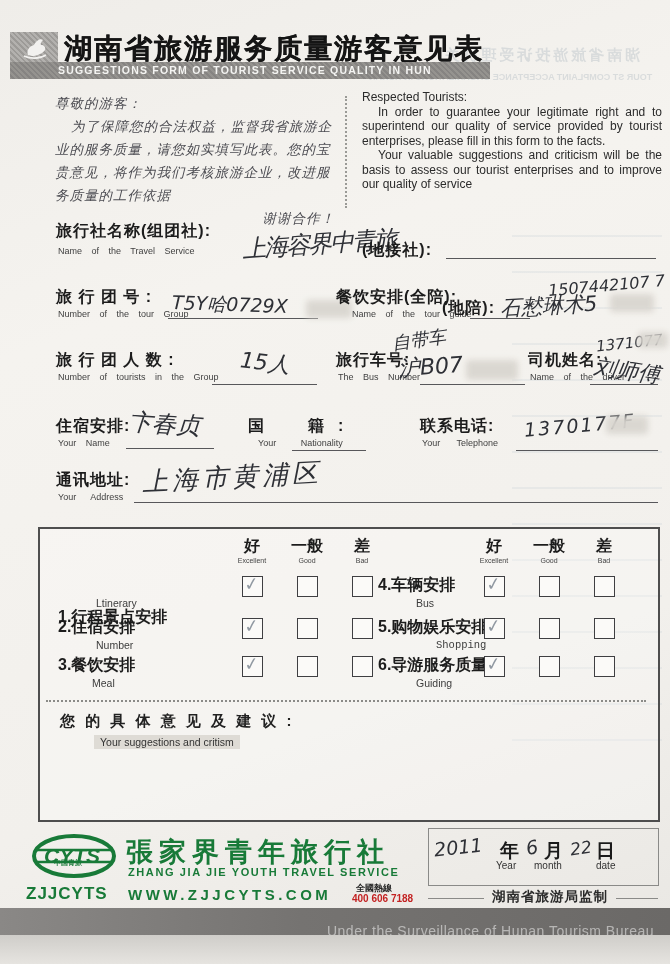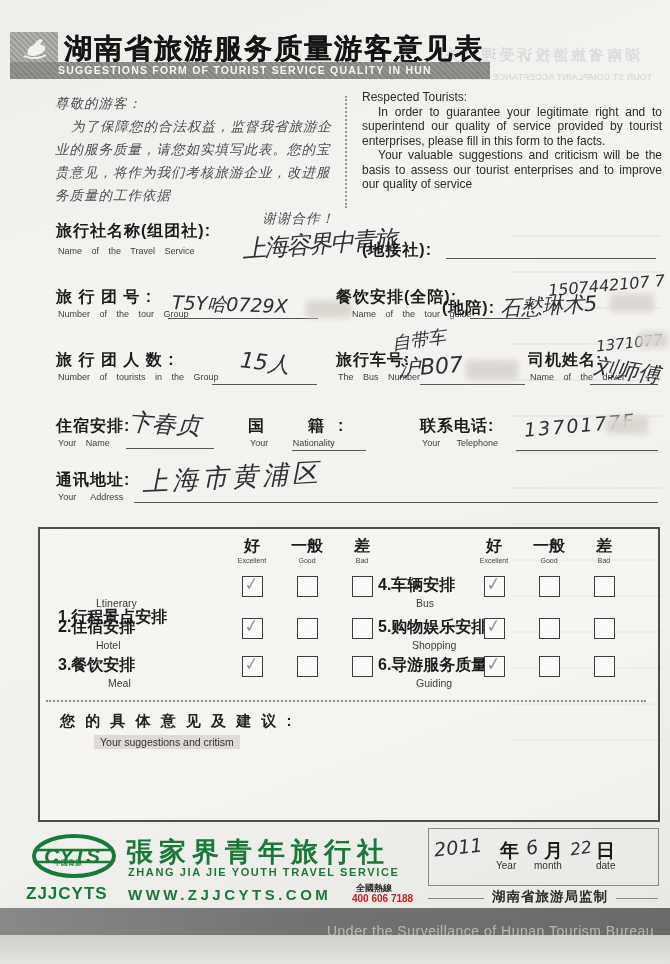--- a/index.html
+++ b/index.html
@@ -126,21 +126,21 @@
   <div class="abs lbl" style="left:528px;top:350px;">司机姓名:</div>
   <div class="abs sub" style="left:530px;top:372px;">Name of the driver</div>
   <div class="abs ul" style="left:590px;top:368px;width:68px;height:16px;"></div>
   <div class="abs hw" style="left:594px;top:356px;font-size:22px;transform:rotate(8deg);">刘师傅</div>
 
   <div class="abs lbl" style="left:56px;top:416px;">住宿安排:</div>
   <div class="abs sub" style="left:58px;top:438px;">Your Name</div>
   <div class="abs ul" style="left:126px;top:432px;width:88px;height:16px;"></div>
   <div class="abs hw" style="left:128px;top:408px;font-size:24px;transform:rotate(4deg);">卞春贞</div>
   <div class="abs lbl" style="left:248px;top:416px;letter-spacing:14px;">国　籍:</div>
-  <div class="abs sub" style="left:250px;top:438px;word-spacing:22px;">Your Nationality</div>
+  <div class="abs sub" style="left:258px;top:438px;word-spacing:22px;">Your Nationality</div>
   <div class="abs ul" style="left:292px;top:436px;width:74px;height:14px;"></div>
   <div class="abs lbl" style="left:420px;top:416px;">联系电话:</div>
   <div class="abs sub" style="left:422px;top:438px;word-spacing:14px;">Your Telephone</div>
   <div class="abs ul" style="left:516px;top:436px;width:142px;height:14px;"></div>
   <div class="abs hw" style="left:524px;top:414px;font-size:19px;transform:rotate(-5deg);letter-spacing:2px;">1370177F</div>
   <div class="abs redact" style="left:606px;top:416px;width:42px;height:18px;"></div>
 
   <div class="abs lbl" style="left:56px;top:470px;">通讯地址:</div>
   <div class="abs sub" style="left:58px;top:492px;word-spacing:12px;">Your Address</div>
   <div class="abs ul" style="left:134px;top:488px;width:524px;height:14px;"></div>
@@ -158,43 +158,43 @@
 
   <div>
     <div class="abs item-lbl" style="left:58px;top:575px;margin-top:32px;">1.行程景点安排</div>
     <div class="abs item-en" style="left:96px;top:597px;">Ltinerary</div>
     <div class="abs cb checked" style="left:242px;top:576px;"></div>
     <div class="abs cb" style="left:297px;top:576px;"></div>
     <div class="abs cb" style="left:352px;top:576px;"></div>
   </div>
   <div>
     <div class="abs item-lbl" style="left:58px;top:617px;">2.住宿安排</div>
-    <div class="abs item-en" style="left:96px;top:639px;">Hotel</div>
+    <div class="abs item-en" style="left:96px;top:639px;">Number</div>
     <div class="abs cb checked" style="left:242px;top:618px;"></div>
     <div class="abs cb" style="left:297px;top:618px;"></div>
     <div class="abs cb" style="left:352px;top:618px;"></div>
   </div>
   <div>
     <div class="abs item-lbl" style="left:58px;top:655px;">3.餐饮安排</div>
-    <div class="abs item-en" style="left:108px;top:677px;">Meal</div>
+    <div class="abs item-en" style="left:92px;top:677px;">Meal</div>
     <div class="abs cb checked" style="left:242px;top:656px;"></div>
     <div class="abs cb" style="left:297px;top:656px;"></div>
     <div class="abs cb" style="left:352px;top:656px;"></div>
   </div>
 
   <div>
     <div class="abs item-lbl" style="left:378px;top:575px;">4.车辆安排</div>
     <div class="abs item-en" style="left:416px;top:597px;">Bus</div>
     <div class="abs cb checked" style="left:484px;top:576px;"></div>
     <div class="abs cb" style="left:539px;top:576px;"></div>
     <div class="abs cb" style="left:594px;top:576px;"></div>
   </div>
   <div>
     <div class="abs item-lbl" style="left:378px;top:617px;">5.购物娱乐安排</div>
-    <div class="abs item-en" style="left:412px;top:639px;">Shopping</div>
+    <div class="abs item-en" style="left:436px;top:639px;font-family:Liberation Mono, monospace;">Shopping</div>
     <div class="abs cb checked" style="left:484px;top:618px;"></div>
     <div class="abs cb" style="left:539px;top:618px;"></div>
     <div class="abs cb" style="left:594px;top:618px;"></div>
   </div>
   <div>
     <div class="abs item-lbl" style="left:378px;top:655px;">6.导游服务质量</div>
     <div class="abs item-en" style="left:416px;top:677px;">Guiding</div>
     <div class="abs cb checked" style="left:484px;top:656px;"></div>
     <div class="abs cb" style="left:539px;top:656px;"></div>
     <div class="abs cb" style="left:594px;top:656px;"></div>

